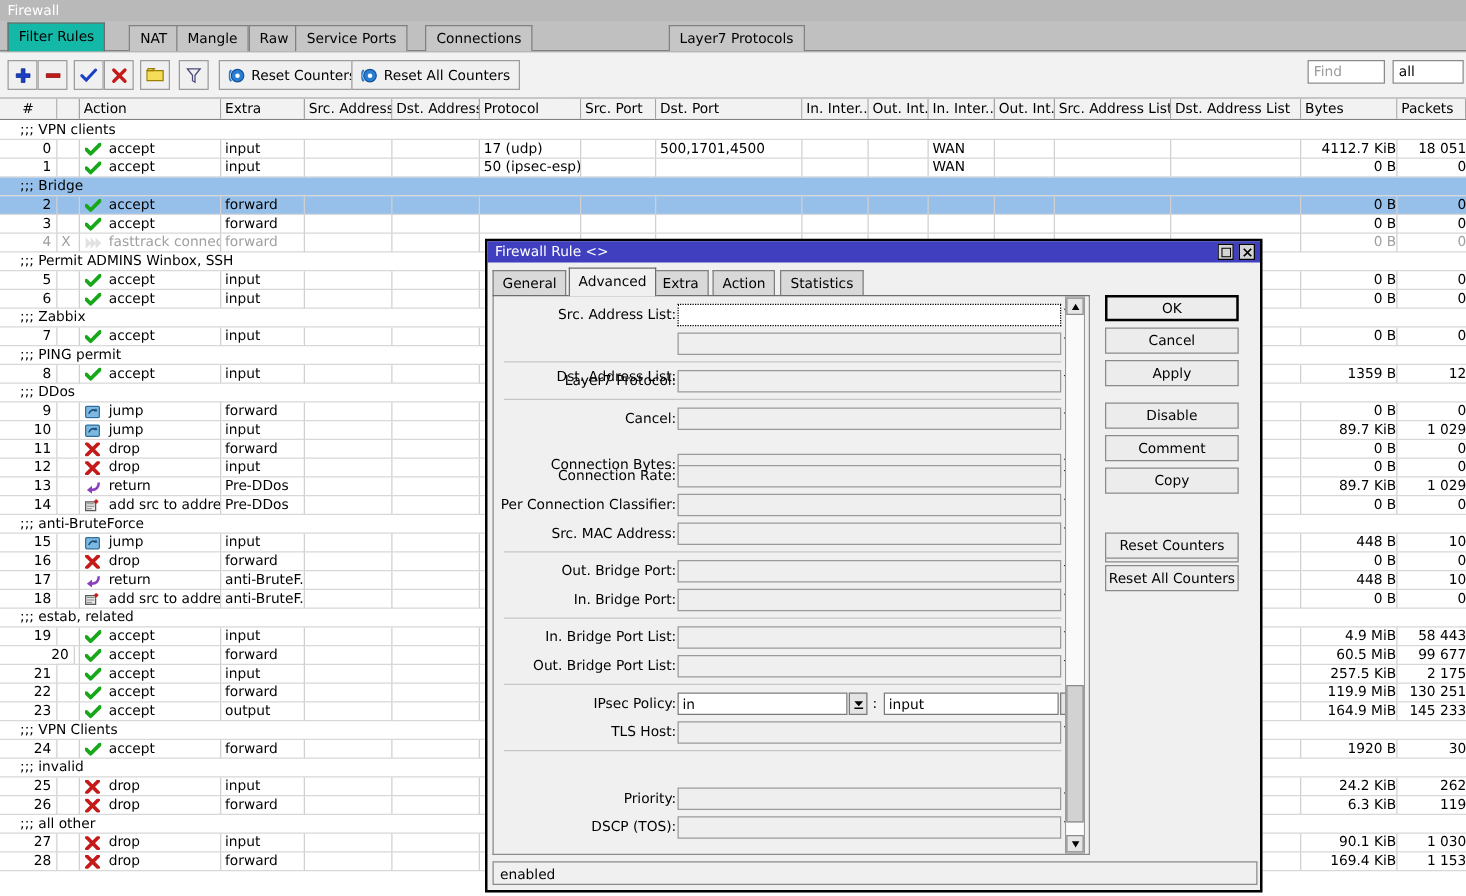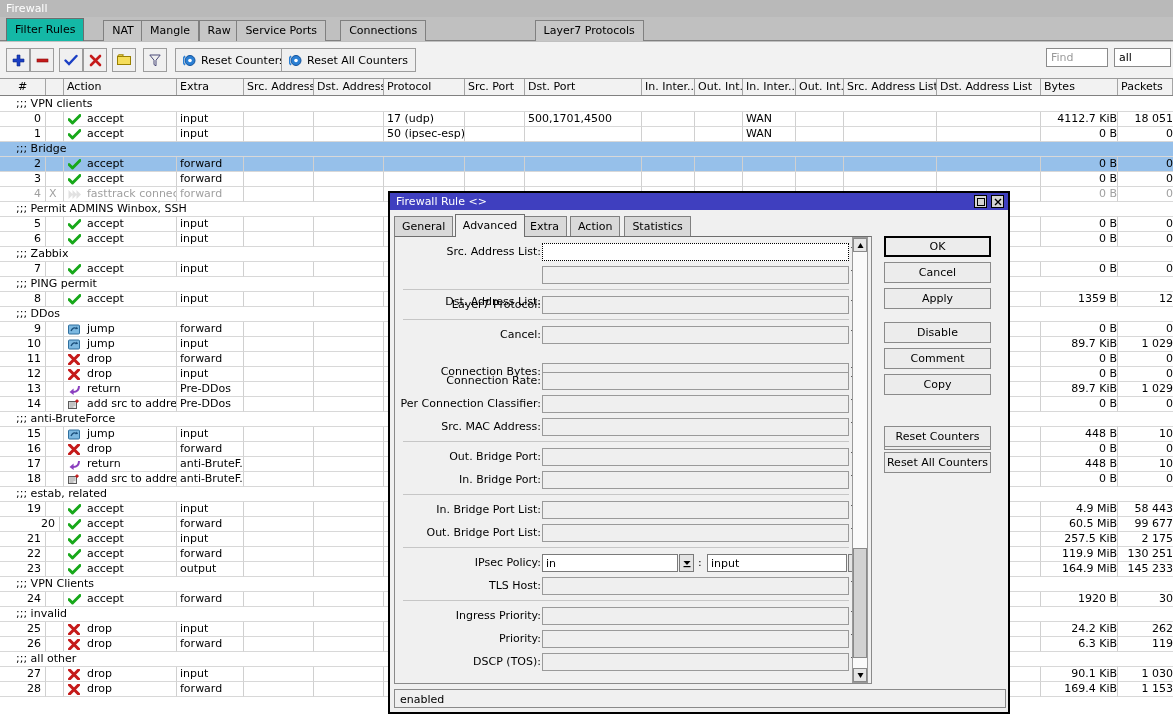--- a/index.html
+++ b/index.html
@@ -956,25 +956,20 @@
               <rect x="0.5" y="7" width="7" height="1.2" fill="#000"></rect>
             </svg>
           </div>
         </div>
         <div class="frow" style="top: 338px;">
           <div class="flab" style="right: 316px;">TLS Host:</div>
           <div class="fin"><span></span></div>
           <div class="arrow"></div>
         </div>
         <div class="sep" style="top: 363px;"></div>
-        <div class="frow" style="top: 368px;">
-          <div class="flab" style="right: 316px;">Ingress Priority:</div>
-          <div class="fin"><span></span></div>
-          <div class="arrow"></div>
-        </div>
         <div class="frow" style="top: 391px;">
           <div class="flab" style="right: 316px;">Priority:</div>
           <div class="fin"><span></span></div>
           <div class="arrow"></div>
         </div>
         <div class="frow" style="top: 414px;">
           <div class="flab" style="right: 316px;">DSCP (TOS):</div>
           <div class="fin"><span></span></div>
           <div class="arrow"></div>
         </div>

